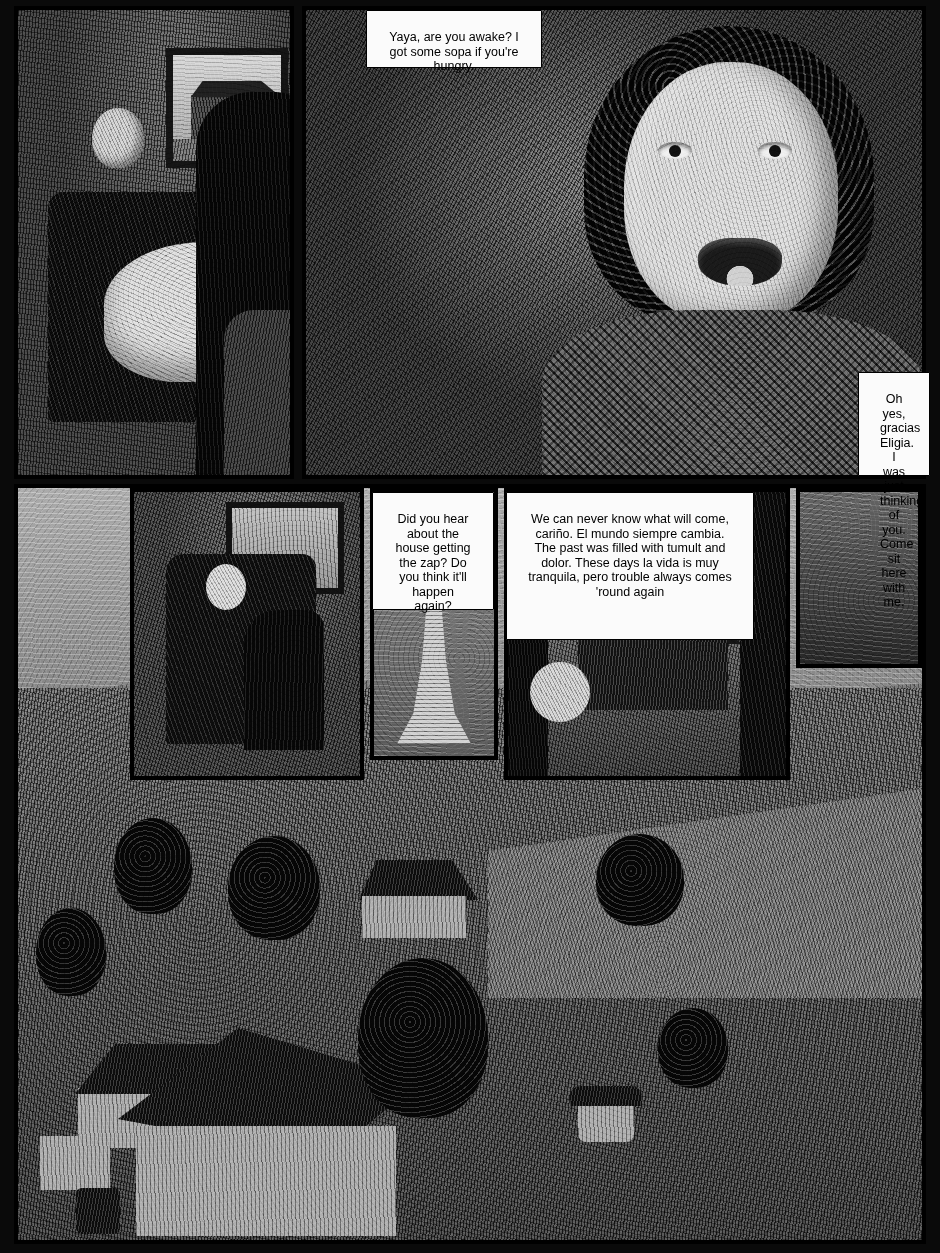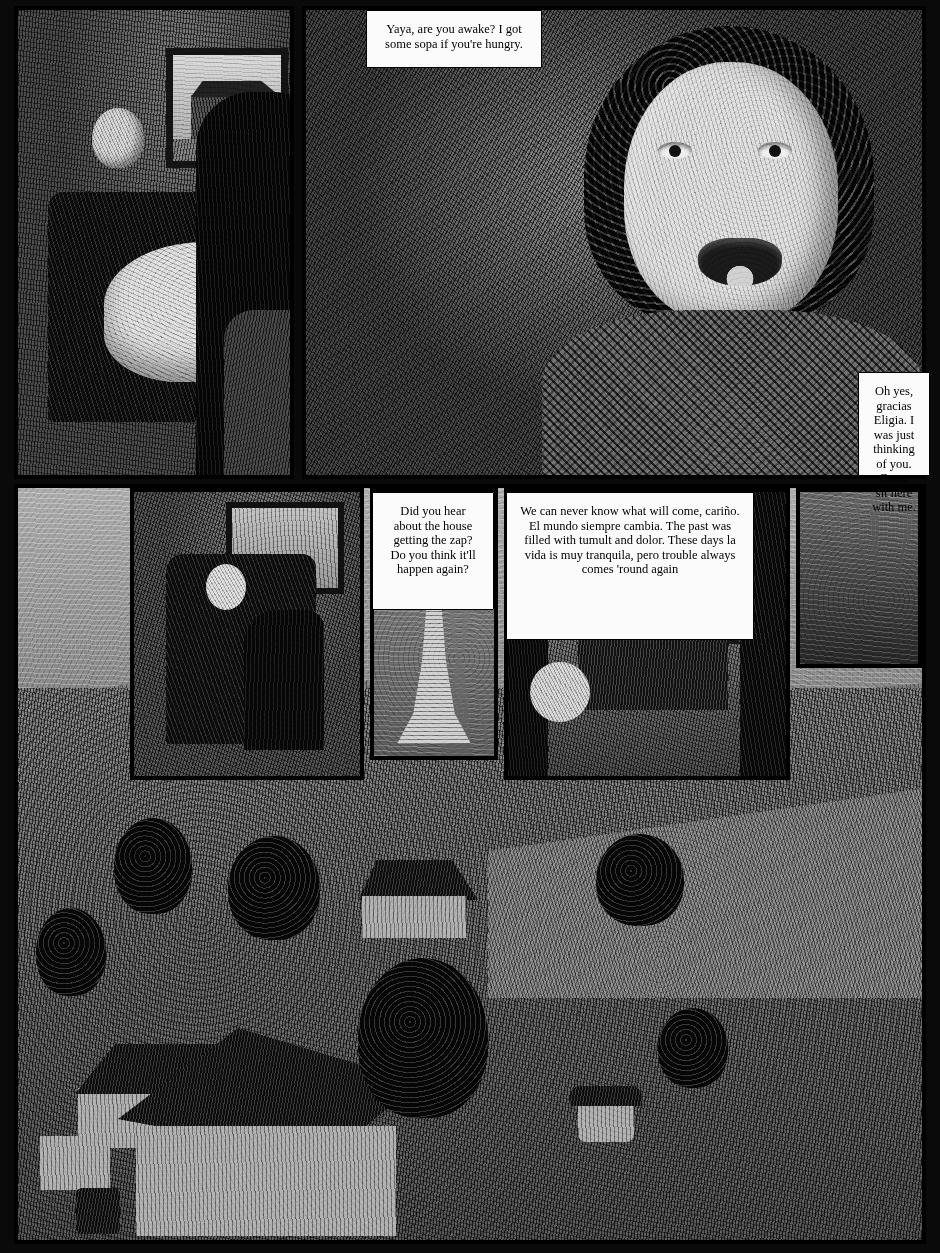--- a/index.html
+++ b/index.html
@@ -338,21 +338,21 @@
     color: #000;
     border: 1px solid #000;
     font-size: 12.5px;
     line-height: 1.16;
     text-align: center;
     padding: 3px 5px;
     box-sizing: border-box;
     z-index: 20;
   }
   .balloon.square { border-radius: 1px; }
-  .balloon p { margin: 8px; font-family: Liberation Serif, serif; }
+  .balloon p { margin: 16px; }
 
   #balloon-1 { left: 366px; top: 10px; width: 176px; height: 58px; }
   #balloon-2 { left: 858px; top: 372px; width: 72px; height: 104px; text-align: center; }
   #balloon-3 { left: 32px; top: 492px; width: 98px; height: 164px; }
   #balloon-4 { left: 372px; top: 492px; width: 122px; height: 118px; }
   #balloon-5 { left: 506px; top: 492px; width: 248px; height: 148px; text-align: center; }
 </style>
 </head>
 <body>
 

